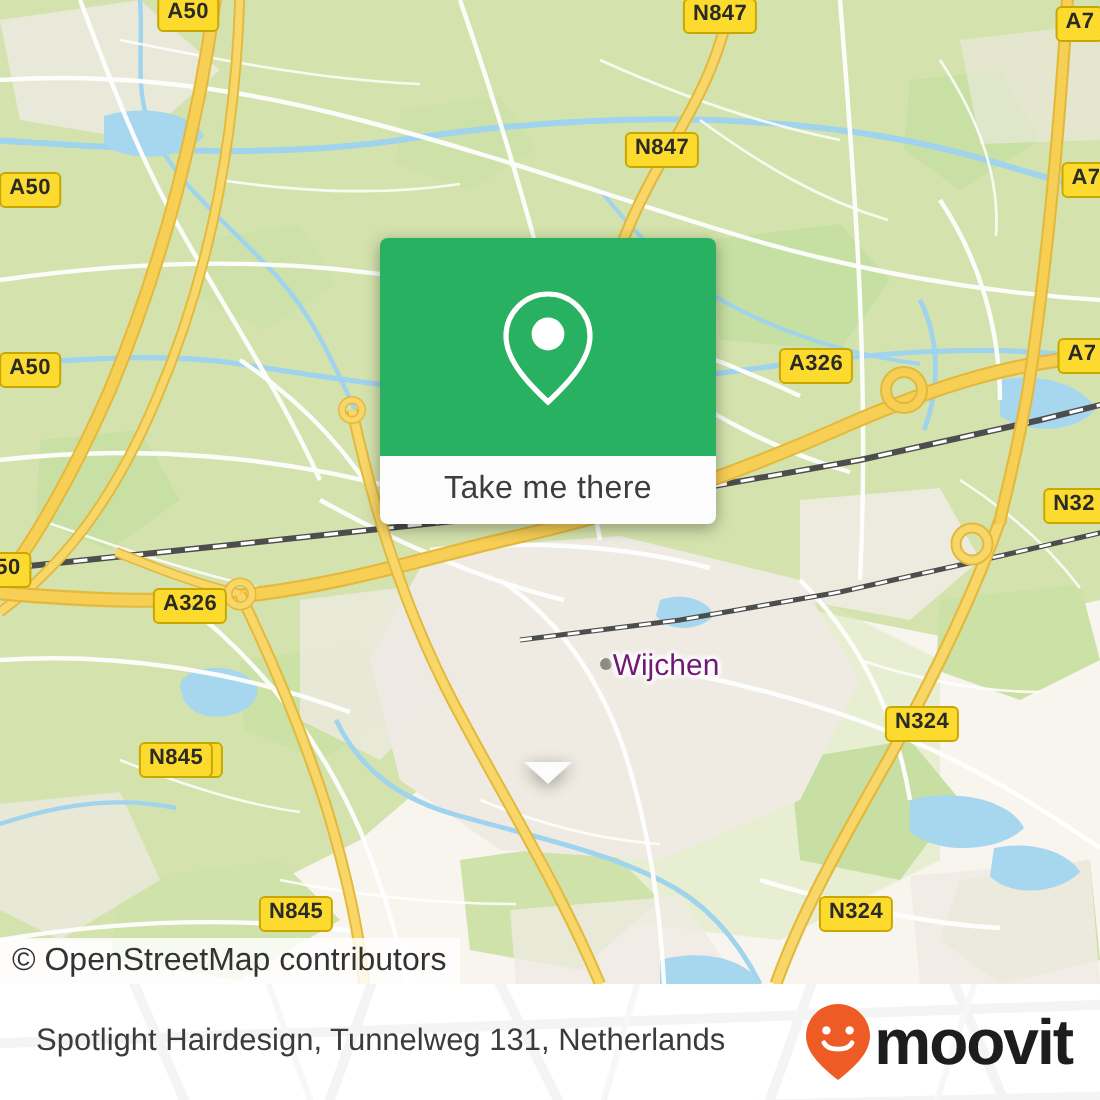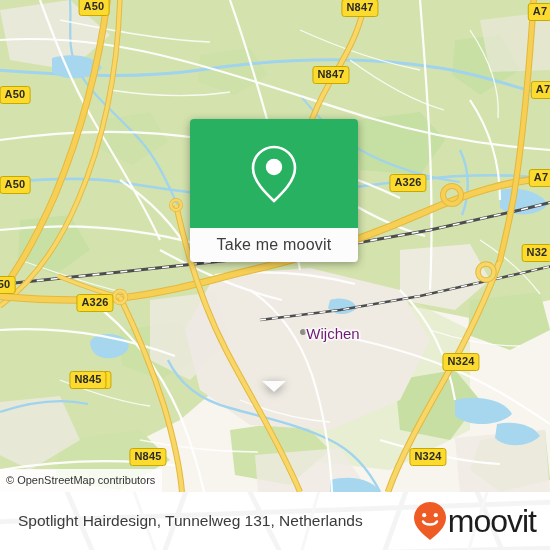--- a/index.html
+++ b/index.html
@@ -19,21 +19,21 @@
   
   .place{position:absolute;transform:translate(-50%,-50%);color:#701a75;font-size:15px;
          white-space:nowrap;text-shadow:
             1px 0 2px #fff,-1px 0 2px #fff,0 1px 2px #fff,0 -1px 2px #fff,
             1px 1px 2px #fff,-1px -1px 2px #fff,1px -1px 2px #fff,-1px 1px 2px #fff;}
   .place-dot{position:absolute;width:6px;height:6px;border-radius:50%;
              background:#8d8d85;transform:translate(-50%,-50%);}
 
   
   #attrib{position:absolute;left:0;bottom:0;background:rgba(255,255,255,.82);
-          color:#333;font-size:11px;line-height:15px;padding:4px 7px 4px 6px;
+          color:#333;font-size:16px;line-height:15px;padding:4px 7px 4px 6px;
           white-space:nowrap;}
 
   
   #card{position:absolute;left:190px;top:119px;width:168px;
         filter:drop-shadow(0 2px 4px rgba(0,0,0,.35));}
   #card-top{background:#27b161;border-radius:4px 4px 0 0;height:109px;
             display:flex;align-items:center;justify-content:center;}
   #card-bottom{background:#fcfcfc;border-radius:0 0 4px 4px;height:34px;
                display:flex;align-items:center;justify-content:center;}
   #card-label{color:#3d3d3d;font-size:16px;letter-spacing:.2px;}
@@ -42,21 +42,21 @@
              border-right:12px solid transparent;border-top:11px solid #fcfcfc;}
 
   
   #footer{position:absolute;left:0;top:492px;width:550px;height:58px;background:#fff;overflow:hidden;}
   #footer-watermark{position:absolute;left:0;top:-30px;width:550px;height:120px;opacity:.5;}
   #footer-inner{position:absolute;left:0;top:0;width:550px;height:58px;
                 display:flex;align-items:center;justify-content:space-between;
                 padding:0 14px 0 18px;box-sizing:border-box;}
   #footer-title{color:#3b3b3b;font-size:15.5px;white-space:nowrap;}
   #brand{display:flex;align-items:center;gap:1px;}
-  #brand-text{font-size:32px;font-weight:normal;color:#1d1d1d;letter-spacing:-1px;line-height:32px;}
+  #brand-text{font-size:32px;font-weight:bold;color:#1d1d1d;letter-spacing:-1px;line-height:32px;}
 </style>
 </head>
 <body>
 
 <div id="root">
 
   <div id="map">
     <svg width="550" height="492" viewBox="0 0 550 492">
       <defs>
         <clipPath id="mapclip">
@@ -220,21 +220,21 @@
   </div>
 
   <div id="card">
     <div id="card-top">
       <svg width="52" height="62" viewBox="0 0 52 62">
         <path d="M26 4 C14.4 4 5 13.4 5 25 C5 38 18 50.5 26 58 C34 50.5 47 38 47 25 C47 13.4 37.6 4 26 4 Z" fill="none" stroke="#ffffff" stroke-width="2.6"></path>
         <circle cx="26" cy="24" r="8.2" fill="#ffffff"></circle>
       </svg>
     </div>
     <div id="card-bottom">
-      <span id="card-label">Take me moovit</span>
+      <span id="card-label">Take me there</span>
     </div>
     <div id="card-tail"></div>
   </div>
 
   <div id="footer">
     <svg id="footer-watermark" viewBox="0 0 550 120">
       <g stroke="#ebebeb" stroke-width="5" fill="none">
         <path d="M50,-10 L110,130"></path>
         <path d="M200,-10 L150,130"></path>
         <path d="M230,-10 L300,130"></path>

